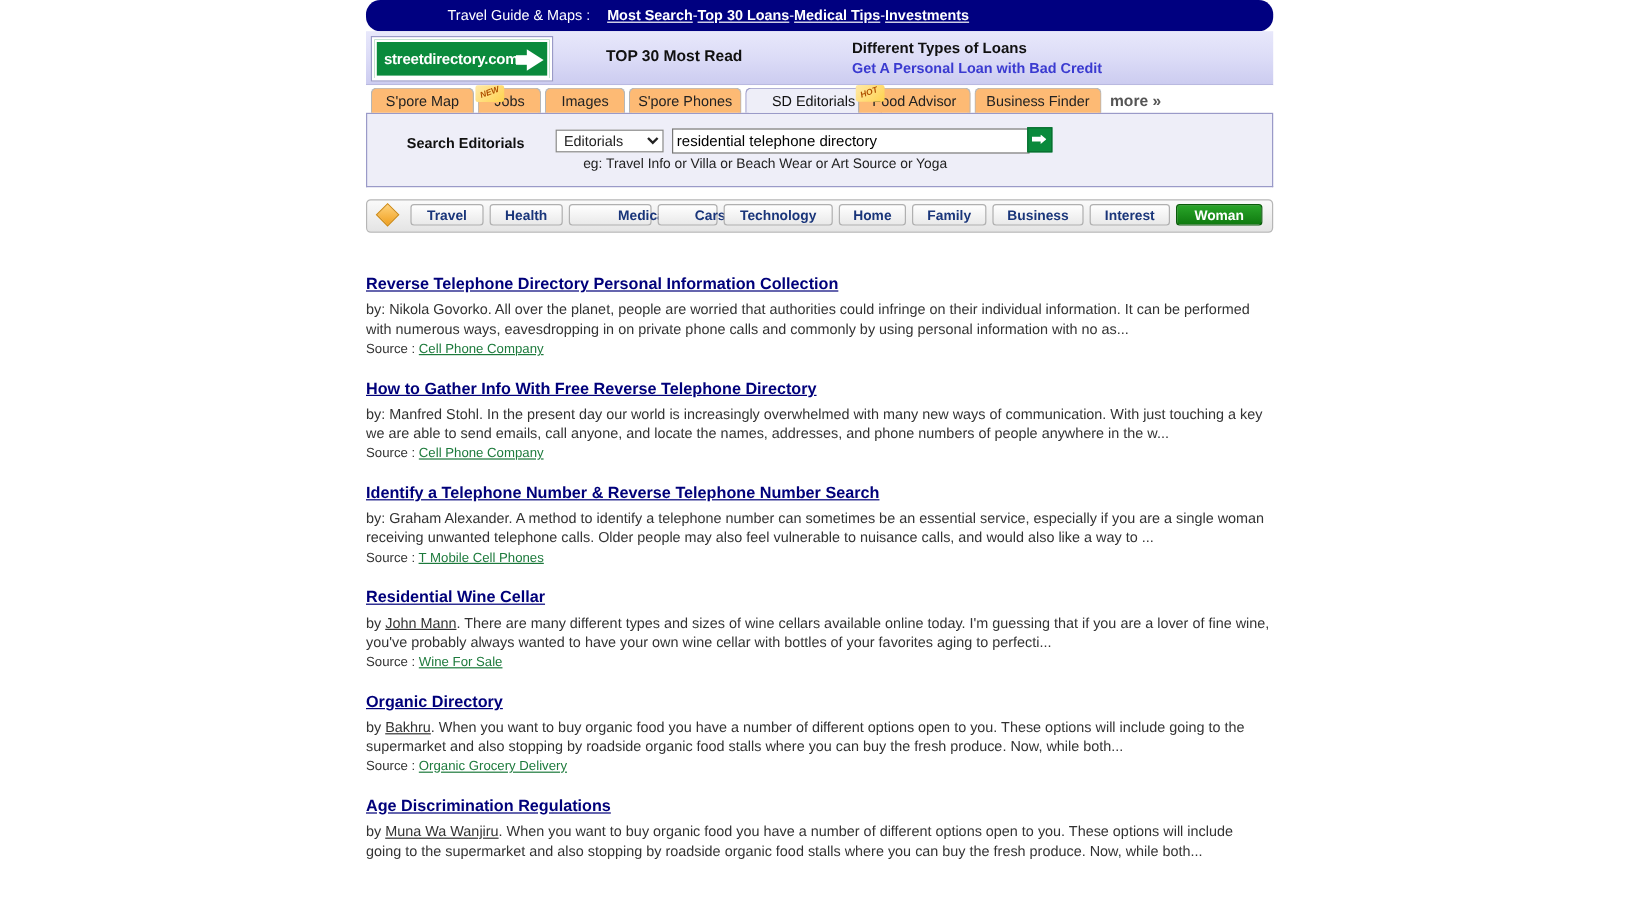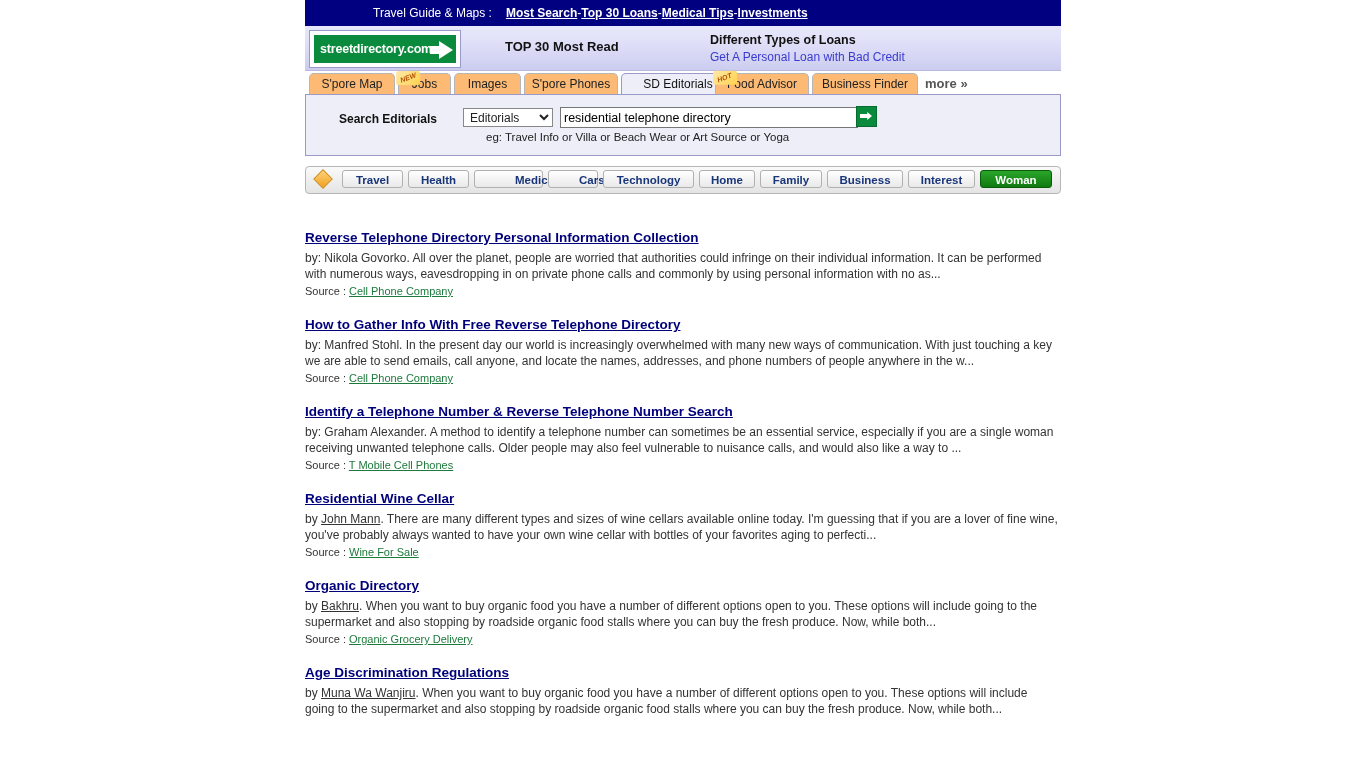--- a/index.html
+++ b/index.html
@@ -24,20 +24,21 @@
   }
 
   
   .topbar {
     background: #000080;
     color: #ffffff;
     height: 26px;
     line-height: 26px;
     font-size: 12px;
     white-space: nowrap;
+    border-radius: 12px;
   }
   .topbar .tb-label {
     display: inline-block;
     padding-left: 68px;
     padding-right: 14px;
     color: #ffffff;
     font-size: 12px;
   }
   .topbar a {
     color: #ffffff;
@@ -112,20 +113,21 @@
     font-size: 12.5px;
     font-weight: bold;
     color: #111111;
     display: block;
   }
   .band-right .r2 {
     font-size: 12px;
     color: #3a3ad0;
     display: block;
     margin-top: 1px;
+    font-weight: bold;
   }
 
   
   .fin {
     height: 26px;
     background: #ffffff;
     position: relative;
     border-bottom: 0;
   }
   .brokenimg {

